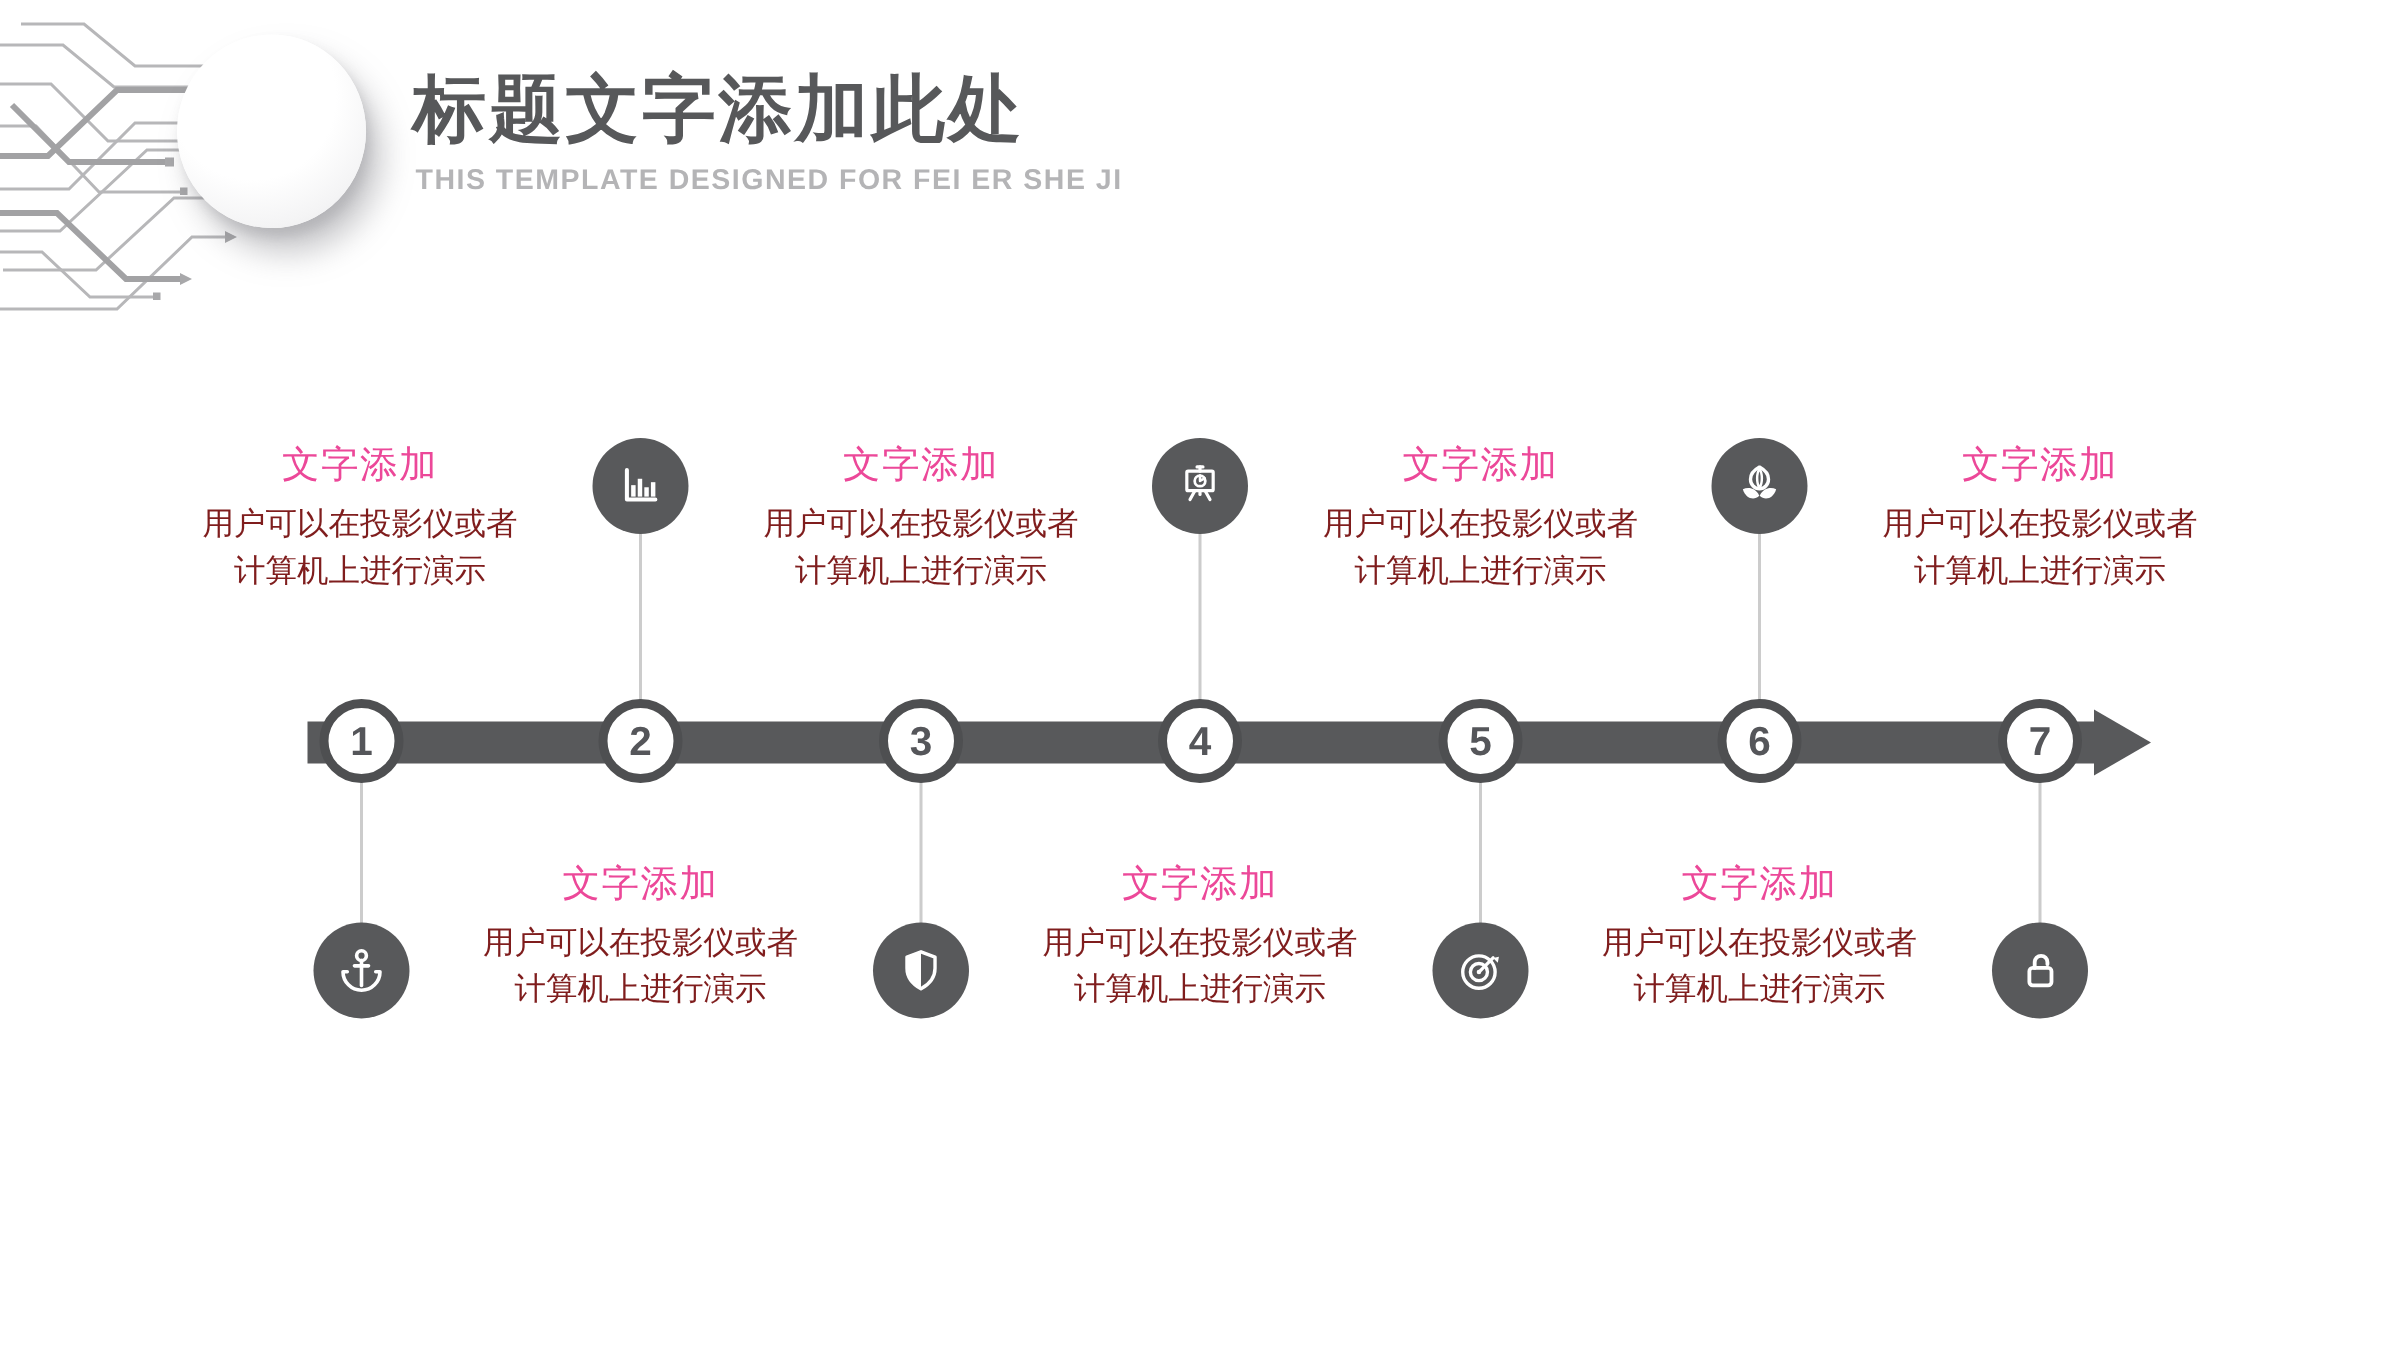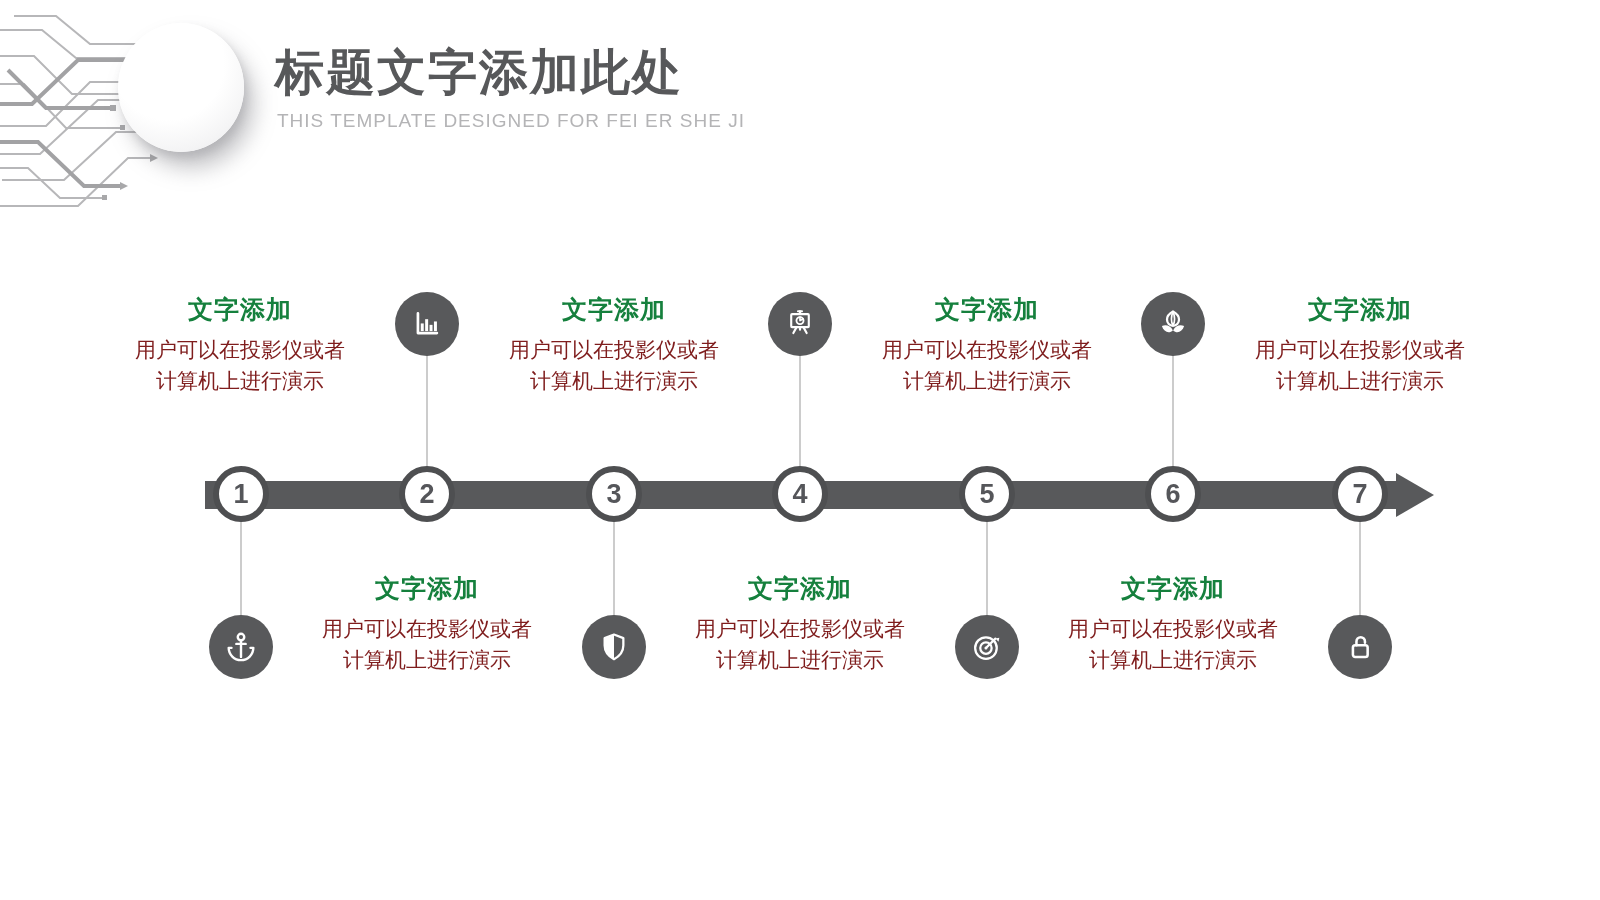--- a/index.html
+++ b/index.html
@@ -14,21 +14,21 @@
     background:radial-gradient(circle at 40% 32%, #ffffff 48%, #f4f4f5 75%, #e9e9eb 92%, #e0e0e2 100%);
     box-shadow:10px 16px 22px rgba(110,110,118,0.40), 3px 6px 8px rgba(140,140,145,0.25);
     z-index:1;
   }
   .page-title{
     position:absolute;left:275px;top:40px;margin:0;
     font-size:49px;font-weight:800;color:#57585a;letter-spacing:2px;z-index:2;
   }
   .page-subtitle{
     position:absolute;left:277px;top:110px;margin:0;
-    font-size:19px;font-weight:400;color:#b4b4b6;letter-spacing:1px;z-index:2;
+    font-size:19px;font-weight:700;color:#b4b4b6;letter-spacing:1px;z-index:2;
   }
   
   .tl-bar{position:absolute;left:205px;top:481px;width:1194px;height:28px;background:#58595b;z-index:1;}
   .tl-arrow{
     position:absolute;left:1396px;top:473px;width:0;height:0;z-index:1;
     border-top:22px solid transparent;border-bottom:22px solid transparent;border-left:38px solid #58595b;
   }
   .conn{position:absolute;width:2px;background:#cccccc;z-index:0;}
   .conn.up{top:352px;height:116px;}
   .conn.down{top:521px;height:96px;}
@@ -41,21 +41,21 @@
   .icn{
     position:absolute;width:64px;height:64px;border-radius:50%;background:#58595b;
     display:flex;align-items:center;justify-content:center;z-index:2;
   }
   .icn.above{top:292px;}
   .icn.below{top:615px;}
   .icn svg{display:block;}
   .txt{position:absolute;width:330px;text-align:center;z-index:2;}
   .txt.above{top:293px;}
   .txt.below{top:572px;}
-  .txt h3{margin:0 0 8px 0;font-size:25px;font-weight:bold;color:#15803d;letter-spacing:1px;}
+  .txt h3{margin:0 0 8px 0;font-size:25px;font-weight:normal;color:#ec4899;letter-spacing:1px;}
   .txt p{margin:0;font-size:21px;line-height:31px;color:#7f1d1d;}
 </style>
 </head>
 <body>
 
 <div class="slide">
 
   <svg class="circuit" width="340" height="220" viewBox="0 0 340 220">
     <g stroke="#b7b7b9" stroke-width="2" fill="none">
       <path d="M0 22 L48 22 L82 50 L140 50"></path>

